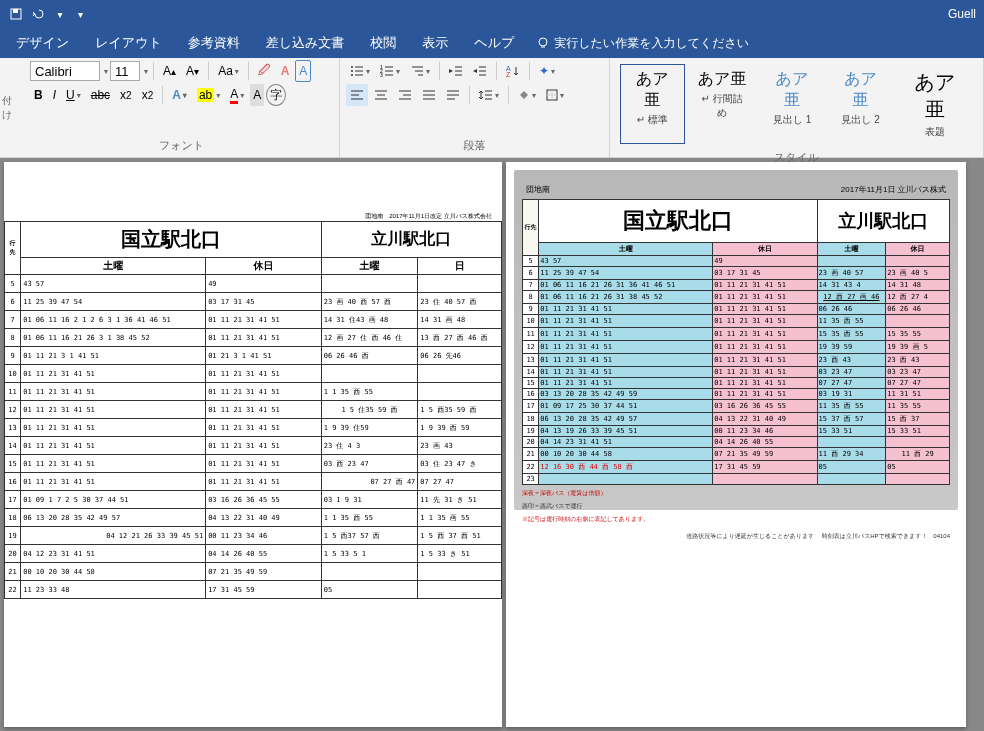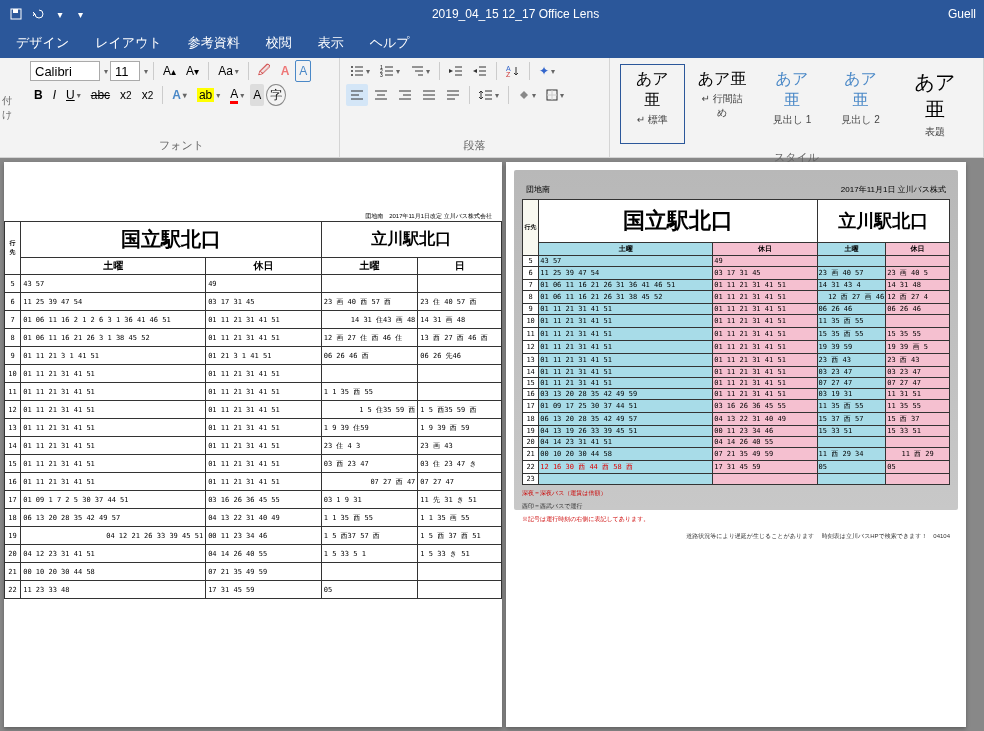--- a/index.html
+++ b/index.html
@@ -65,31 +65,38 @@
         </svg>
       </span>
     <span class="title-icon">
         <svg width="14" height="12">
           <path d="M8 2 A4 4 0 1 1 4 6 L2 6 M4 6 L2 4 M4 6 L2 8" fill="none" stroke="white"></path>
         </svg>
       </span>
     <span class="title-icon" style="font-size:10px;">▾</span>
     <span style="font-size:10px;padding-left:4px;">▾</span>
   </div>
-  <div class="titlebar-center">2019_04_15 12_17 Office Lens</div>
   <div class="titlebar-right">Guell</div>
 </div>
 
 <div class="menubar">
   <div class="menu-item">デザイン</div>
   <div class="menu-item">レイアウト</div>
   <div class="menu-item">参考資料</div>
+  <div class="menu-item">差し込み文書</div>
   <div class="menu-item">校閲</div>
   <div class="menu-item">表示</div>
   <div class="menu-item">ヘルプ</div>
+  <div class="tell-me">
+    <svg width="14" height="14">
+        <circle cx="7" cy="6" r="4" fill="none" stroke="white"></circle>
+        <line x1="5" y1="11" x2="9" y2="11" stroke="white"></line>
+      </svg>
+    <span>実行したい作業を入力してください</span>
+  </div>
 </div>
 
 <div class="ribbon">
   <div class="clipboard-stub">
       <span>付け</span>
     </div>
 
   <div class="ribbon-group" style="width:316px;">
     <div class="ribbon-group-content">
       <div class="ribbon-row">
@@ -332,21 +339,21 @@
             <td class="tt-hour">6</td>
             <td style="text-align:left;">11 25 39 47 54</td>
             <td style="text-align:left;">03 17 31 45</td>
             <td style="text-align:left;">23 画 40 西 57 西</td>
             <td style="text-align:left;">23 住 40 57 西</td>
           </tr>
           <tr class="tt-row">
             <td class="tt-hour">7</td>
             <td style="text-align:left;">01 06 11 16 2 1 2 6 3 1 36  41 46 51</td>
             <td style="text-align:left;">01 11 21 31 41 51</td>
-            <td style="text-align:right;">14 31 住43 画 48</td>
+            <td style="text-align:left;">14 31 住43 画 48</td>
             <td style="text-align:left;">14 31 画 48</td>
           </tr>
           <tr class="tt-row">
             <td class="tt-hour">8</td>
             <td style="text-align:left;">01 06 11 16 21 26 3 1 38 45 52</td>
             <td style="text-align:left;">01 11 21 31 41 51</td>
             <td style="text-align:left;">12 画 27 住 西 46 住</td>
             <td style="text-align:left;">13 西 27 西 46 西</td>
           </tr>
           <tr class="tt-row">
@@ -367,21 +374,21 @@
             <td class="tt-hour">11</td>
             <td style="text-align:left;">01 11 21 31 41 51</td>
             <td style="text-align:left;">01 11 21 31 41 51</td>
             <td style="text-align:left;">1 1 35 西 55</td>
             <td style="text-align:left;"></td>
           </tr>
           <tr class="tt-row">
             <td class="tt-hour">12</td>
             <td style="text-align:left;">01 11 21 31 41 51</td>
             <td style="text-align:left;">01 11 21 31 41 51</td>
-            <td style="text-align:right;">1 5 住35 59 西</td>
+            <td style="text-align:center;">1 5 住35 59 西</td>
             <td style="text-align:left;">1 5 西35 59 西</td>
           </tr>
           <tr class="tt-row">
             <td class="tt-hour">13</td>
             <td style="text-align:left;">01 11 21 31 41 51</td>
             <td style="text-align:left;">01 11 21 31 41 51</td>
             <td style="text-align:left;">1 9 39 住59</td>
             <td style="text-align:left;">1 9 39 西 59</td>
           </tr>
           <tr class="tt-row">
@@ -490,21 +497,21 @@
               <td class="hour-col">7</td>
               <td class="sat " style="text-align:left;">01 06 11 16 21 26 31 36 41 46 51</td>
               <td class="hol" style="text-align:left;">01 11 21 31 41 51</td>
               <td class="sat" style="text-align:left;">14 31 43 4</td>
               <td class="hol" style="text-align:left;">14 31 48</td>
             </tr>
             <tr class="photo-row">
               <td class="hour-col">8</td>
               <td class="sat " style="text-align:left;">01 06 11 16 21 26 31 38 45 52</td>
               <td class="hol" style="text-align:left;">01 11 21 31 41 51</td>
-              <td class="sat" style="text-align:right;">12 西 27 画 46</td>
+              <td class="sat" style="text-align:center;text-decoration:underline;">12 西 27 画 46</td>
               <td class="hol" style="text-align:left;">12 西 27 4</td>
             </tr>
             <tr class="photo-row">
               <td class="hour-col">9</td>
               <td class="sat " style="text-align:left;">01 11 21 31 41 51</td>
               <td class="hol" style="text-align:left;">01 11 21 31 41 51</td>
               <td class="sat" style="text-align:left;">06 26 46</td>
               <td class="hol" style="text-align:left;">06 26 46</td>
             </tr>
             <tr class="photo-row">

